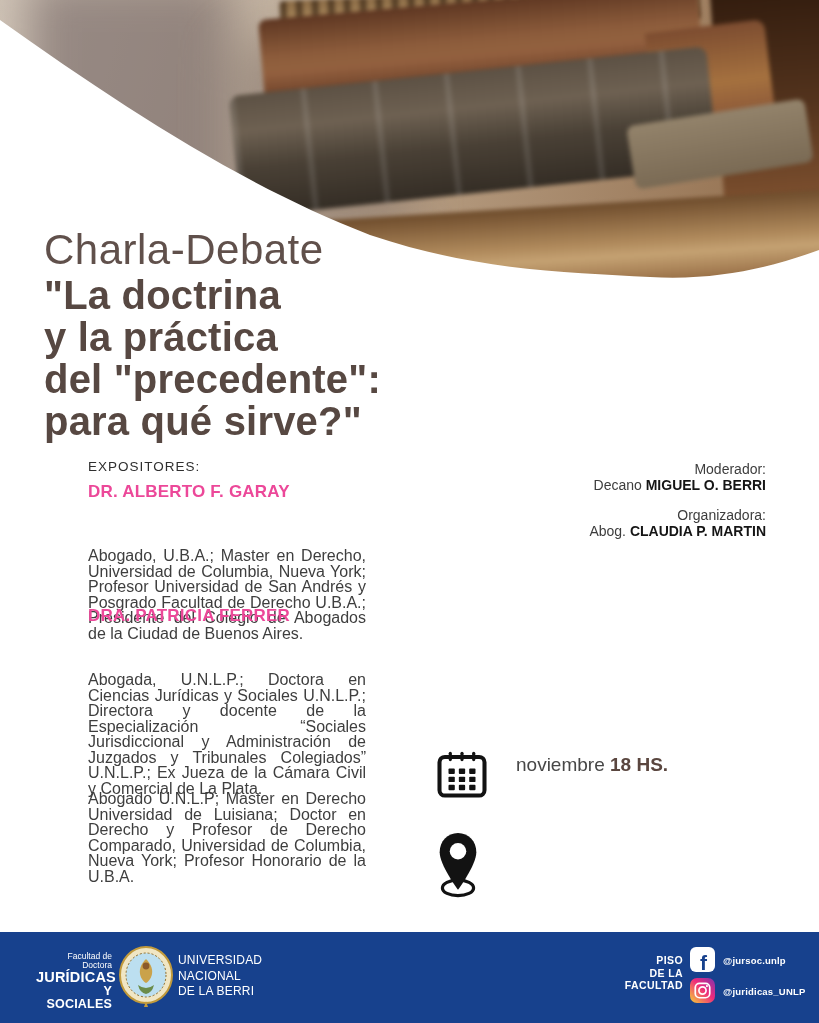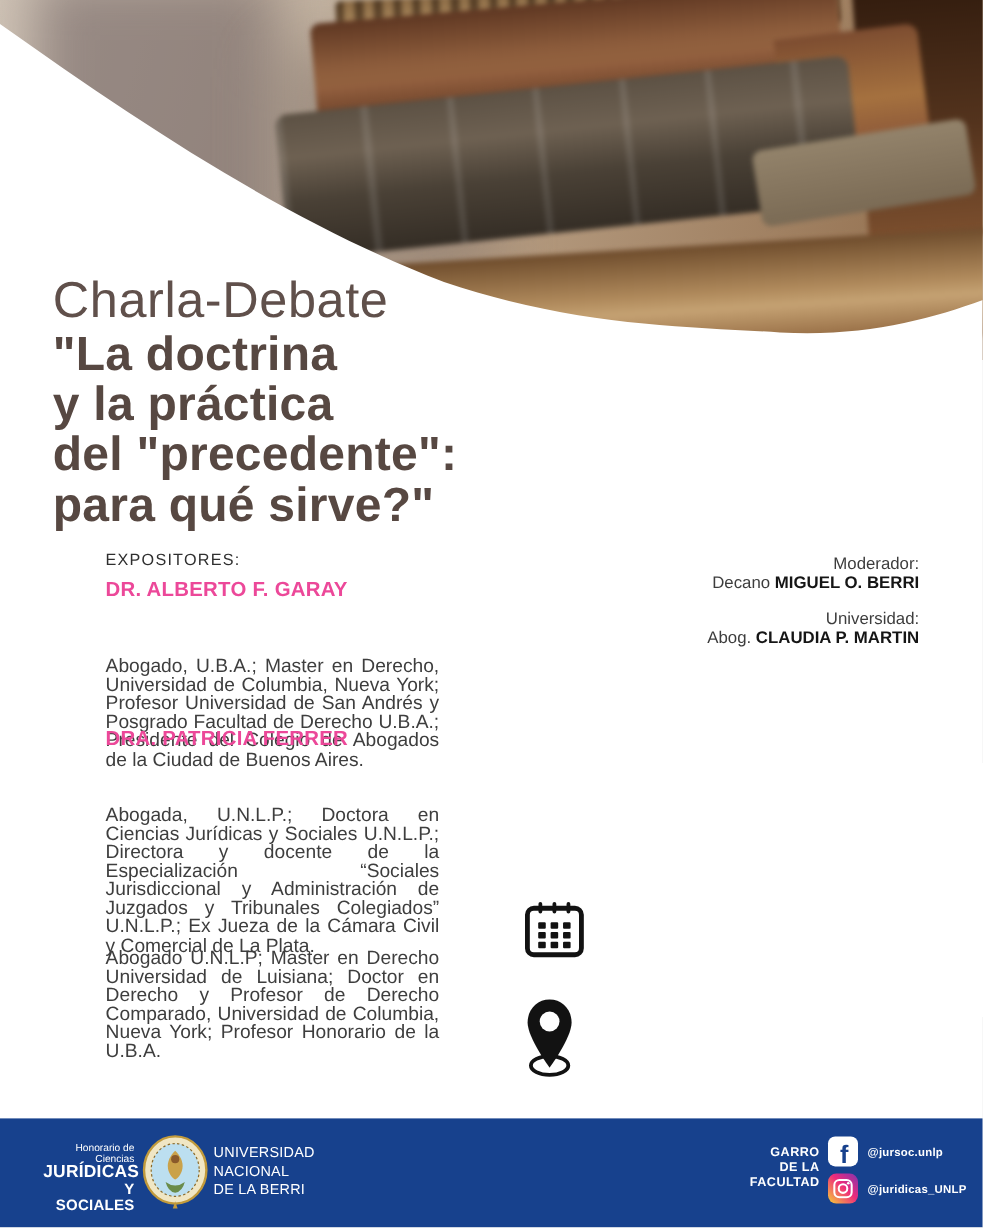--- a/index.html
+++ b/index.html
@@ -108,21 +108,21 @@
     <div class="sp-bio">Abogada, U.N.L.P.; Doctora en Ciencias Jurídicas y Sociales U.N.L.P.; Directora y docente de la Especialización “Sociales Jurisdiccional y Administración de Juzgados y Tribunales Colegiados” U.N.L.P.; Ex Jueza de la Cámara Civil y Comercial de La Plata.</div>
   </div>
   <div class="speaker sp3">
     <div class="sp-bio">Abogado U.N.L.P; Master en Derecho Universidad de Luisiana; Doctor en Derecho y Profesor de Derecho Comparado, Universidad de Columbia, Nueva York; Profesor Honorario de la U.B.A.</div>
   </div>
 
   <div class="roles">
     <div>Moderador:</div>
     <div><span>Decano </span><span class="sg-name">MIGUEL O. BERRI</span></div>
     <div class="gap"></div>
-    <div>Universidad:</div>
+    <div>Organizadora:</div>
     <div><span>Abog. </span><span class="sg-name">CLAUDIA P. MARTIN</span></div>
   </div>
 
   <svg class="cal-icon" width="54" height="52" viewBox="0 0 60 56">
     <rect x="5" y="9" width="50" height="43" rx="6" fill="#ffffff" stroke="#121212" stroke-width="4.5"></rect>
     <path d="M17,12 v-7" stroke="#121212" stroke-width="3.5" stroke-linecap="round" fill="none"></path>
     <path d="M30,12 v-7" stroke="#121212" stroke-width="3.5" stroke-linecap="round" fill="none"></path>
     <path d="M43,12 v-7" stroke="#121212" stroke-width="3.5" stroke-linecap="round" fill="none"></path>
     <g fill="#121212">
       <rect x="15" y="22" width="7" height="6" rx="1"></rect>
@@ -130,49 +130,50 @@
         <rect x="38" y="22" width="7" height="6" rx="1"></rect>
       <rect x="15" y="31" width="7" height="6" rx="1"></rect>
         <rect x="26.5" y="31" width="7" height="6" rx="1"></rect>
         <rect x="38" y="31" width="7" height="6" rx="1"></rect>
       <rect x="15" y="40" width="7" height="6" rx="1"></rect>
         <rect x="26.5" y="40" width="7" height="6" rx="1"></rect>
         <rect x="38" y="40" width="7" height="6" rx="1"></rect>
     </g>
   </svg>
   <div class="date-text">
+    <div><span>noviembre </span><span class="sg-acc">18 HS.</span></div>
   </div>
 
   <svg class="pin-icon" width="44" height="70" viewBox="0 0 48 74">
     <ellipse cx="24" cy="62" rx="17" ry="8.5" fill="none" stroke="#121212" stroke-width="3.5"></ellipse>
     <path d="M24,2 C12.5,2 4,11 4,23 C4,37 24,64 24,64 C24,64 44,37 44,23 C44,11 35.5,2 24,2 Z" fill="#121212"></path>
     <circle cx="24" cy="22" r="9" fill="#ffffff"></circle>
   </svg>
 
   <div class="footer">
     <div class="fac-text">
-      <div class="fac-small">Honorario de Ciencias</div>
+      <div class="fac-small">Facultad de Doctora</div>
       <div class="fac-big">JURÍDICAS</div>
       <div class="fac-mid">Y SOCIALES</div>
     </div>
     <svg class="emblem" width="56" height="64" viewBox="0 0 56 64">
       <ellipse cx="28" cy="30" rx="26" ry="28" fill="#f0e6c4" stroke="#c19a3c" stroke-width="2"></ellipse>
       <ellipse cx="28" cy="30" rx="20" ry="22" fill="#bcdff0" stroke="#8a6a2a" stroke-width="1" stroke-dasharray="2,2"></ellipse>
       <path d="M28,14 c-4,4 -7,9 -6,15 c1,5 4,8 6,9 c2,-1 5,-4 6,-9 c1,-6 -2,-11 -6,-15 z" fill="#caa24a"></path>
       <circle cx="28" cy="21" r="3.4" fill="#8a5a2a"></circle>
       <path d="M20,40 q8,6 16,0 q-2,8 -8,9 q-6,-1 -8,-9 z" fill="#6a8c4a"></path>
       <path d="M28,56 l-2,6 h4 z" fill="#c19a3c"></path>
     </svg>
     <div class="univ-text">
       <div>UNIVERSIDAD</div>
       <div>NACIONAL</div>
       <div>DE LA BERRI</div>
     </div>
     <div class="redes-text">
-      <div>GARRO</div>
+      <div>PISO</div>
       <div>DE LA</div>
       <div>FACULTAD</div>
     </div>
     <div class="fb-icon">
         <span class="fb-f">f</span>
       </div>
     <div class="handle h-fb">@jursoc.unlp</div>
     <div class="ig-icon">
       <svg width="17" height="17" viewBox="0 0 20 20">
         <rect x="1.5" y="1.5" width="17" height="17" rx="5" fill="none" stroke="#ffffff" stroke-width="2"></rect>

